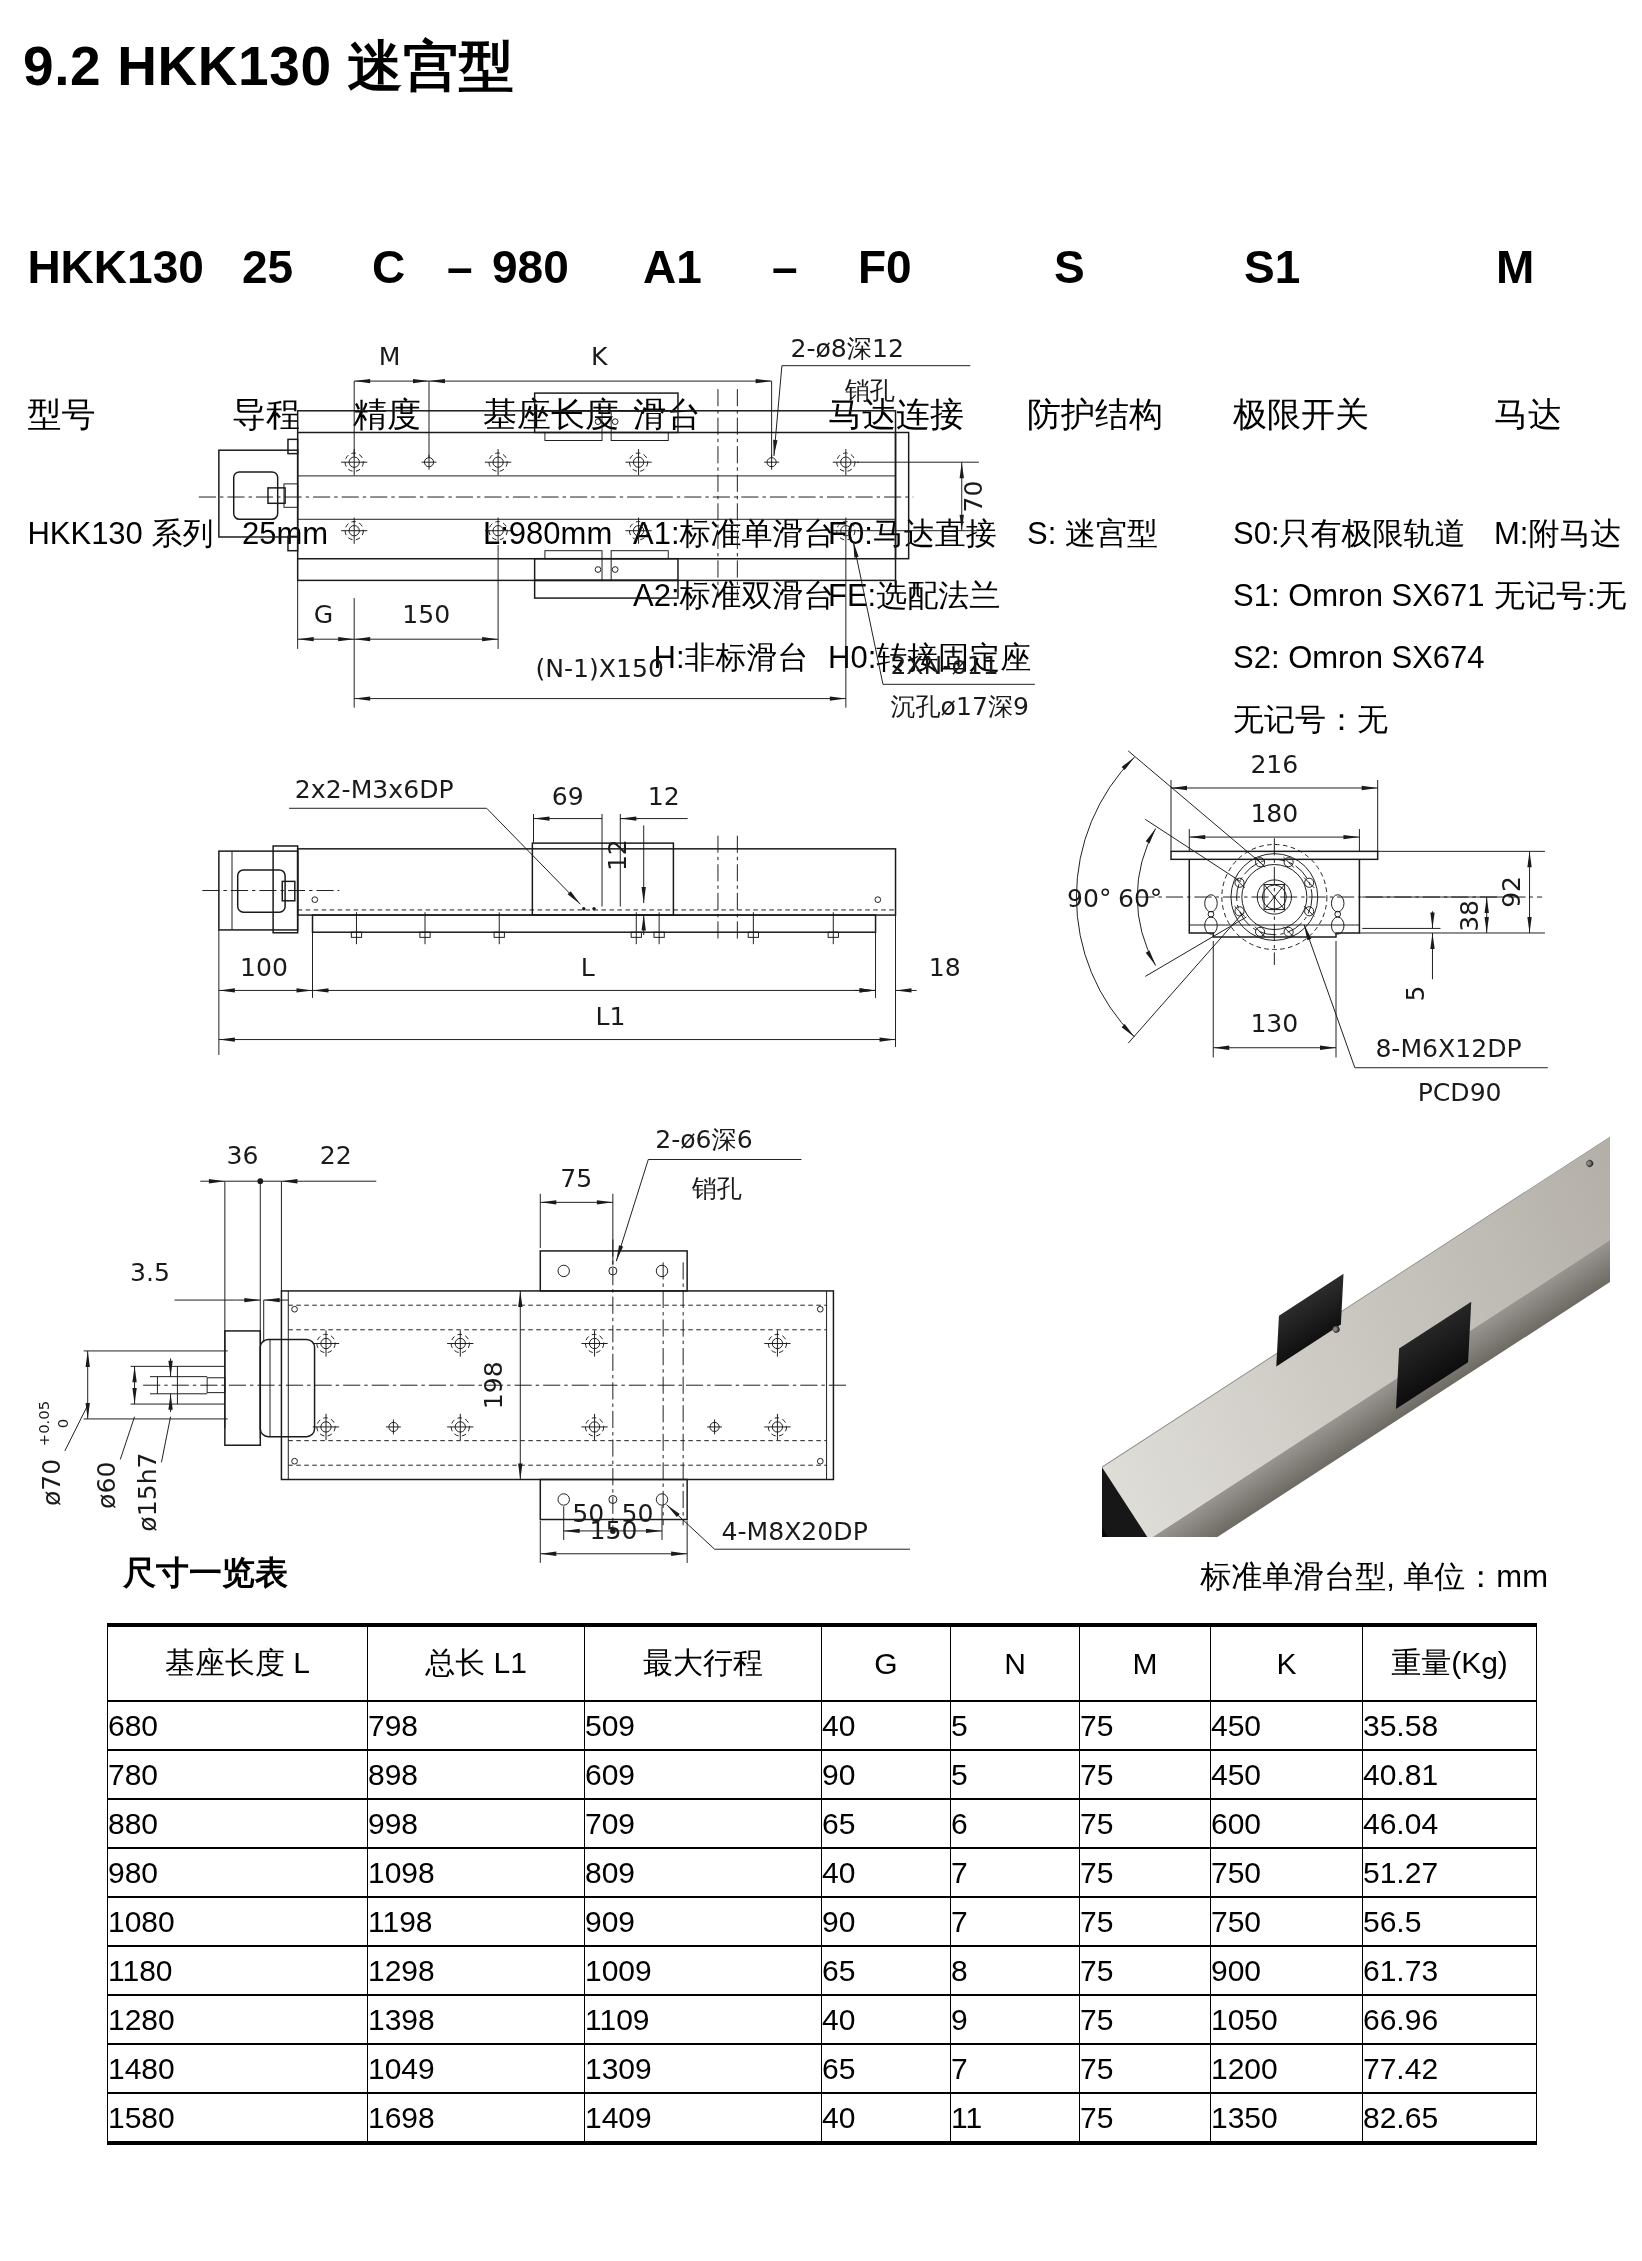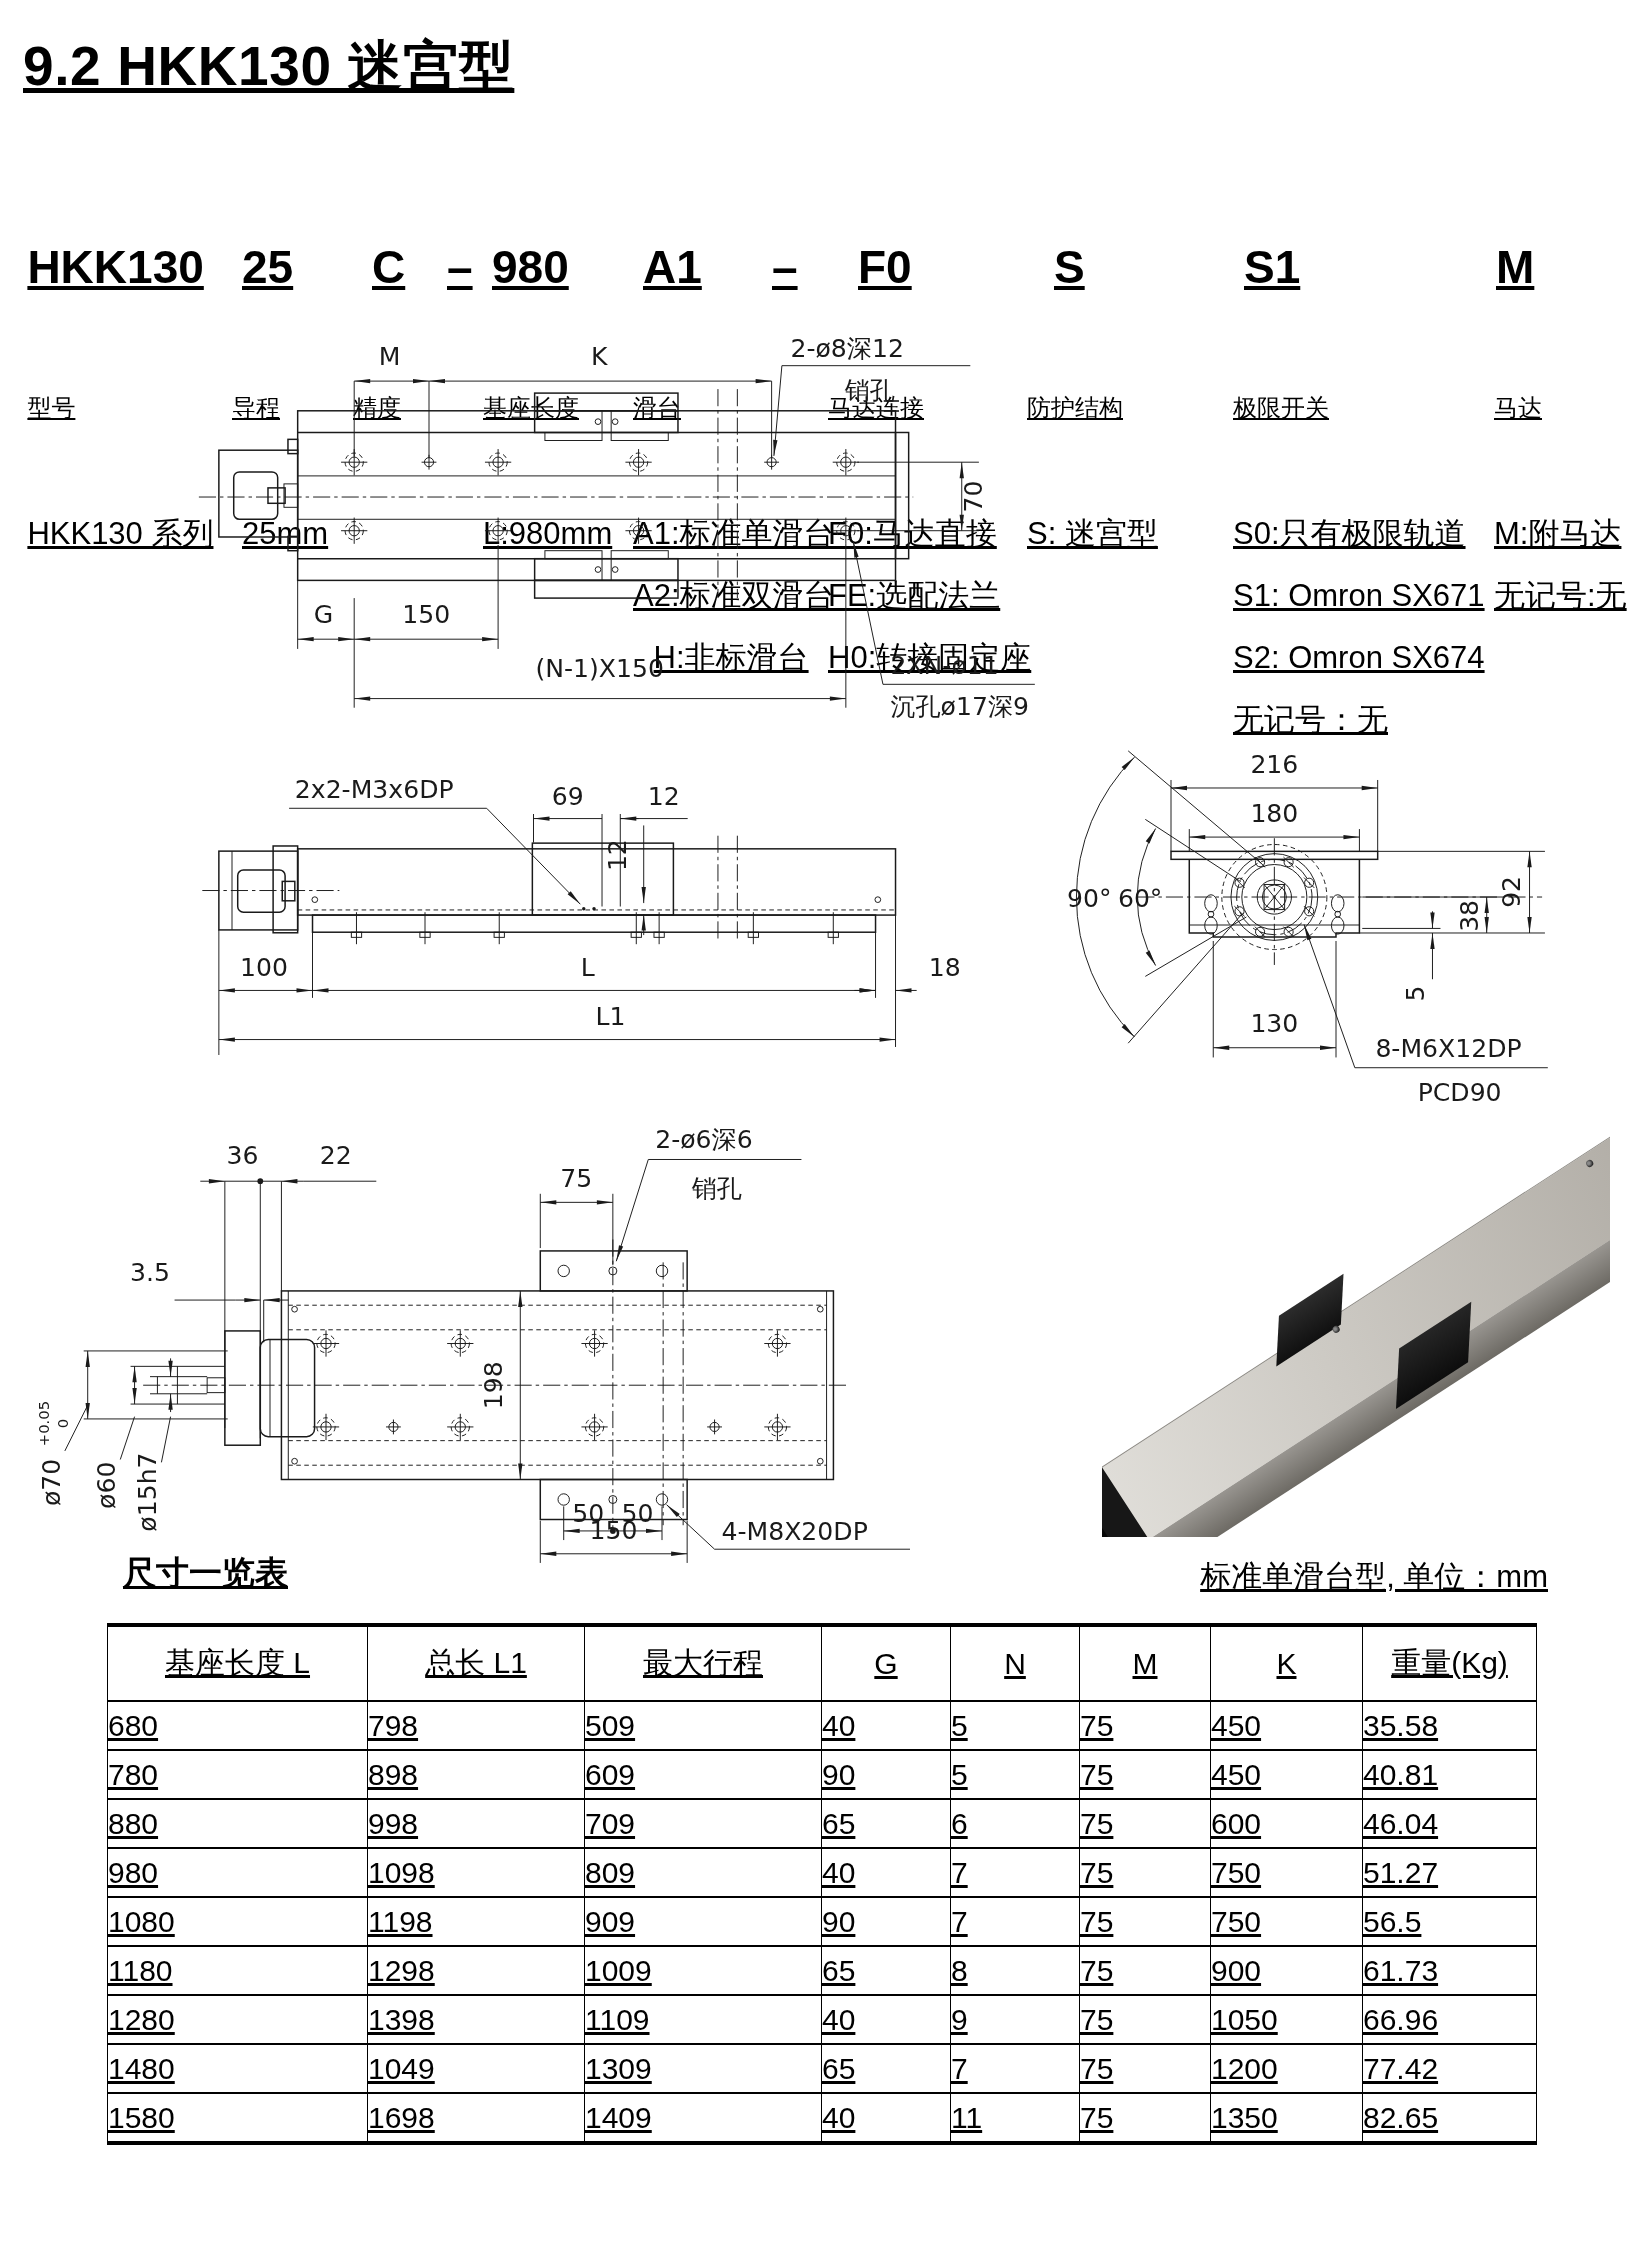--- a/index.html
+++ b/index.html
@@ -1,21 +1,21 @@
 <!DOCTYPE html>
 <html style="font-size:9.1px"><head>
 <meta charset="utf-8">
 <style>
   html,body{margin:0;padding:0;background:#e8e8e8;}
   #page{position:relative;width:1642px;height:2261px;background:#fff;
         font-family:"Liberation Sans","DejaVu Sans",sans-serif;color:#000;overflow:hidden;}
-  .abs{position:absolute;text-decoration:underline;}
+  .abs{position:absolute;}
   #title{left:23px;top:30px;font-size:55px;font-weight:bold;letter-spacing:0.6px;}
   .code{top:240px;font-size:46px;font-weight:bold;}
-  .plabel{top:392px;font-size:24px;}
+  .plabel{top:392px;font-size:34px;}
   .opts{top:503px;font-size:31px;line-height:62px;white-space:nowrap;}
   .opts div.ind{padding-left:20.6px;}
   svg{position:absolute;overflow:visible;}
   .ln{stroke:#1a1a1a;stroke-width:2.6;fill:none;}
   .tn{stroke:#1a1a1a;stroke-width:1.7;fill:none;}
   .cl{stroke-dasharray:30 7 6 7;}
   .hd{stroke-dasharray:8 6;}
   .dim{font-family:"DejaVu Sans",sans-serif;font-size:44px;fill:#1a1a1a;font-weight:400;}
   .dimm{text-anchor:middle;}
   .dot{fill:#1a1a1a;stroke:none;}

